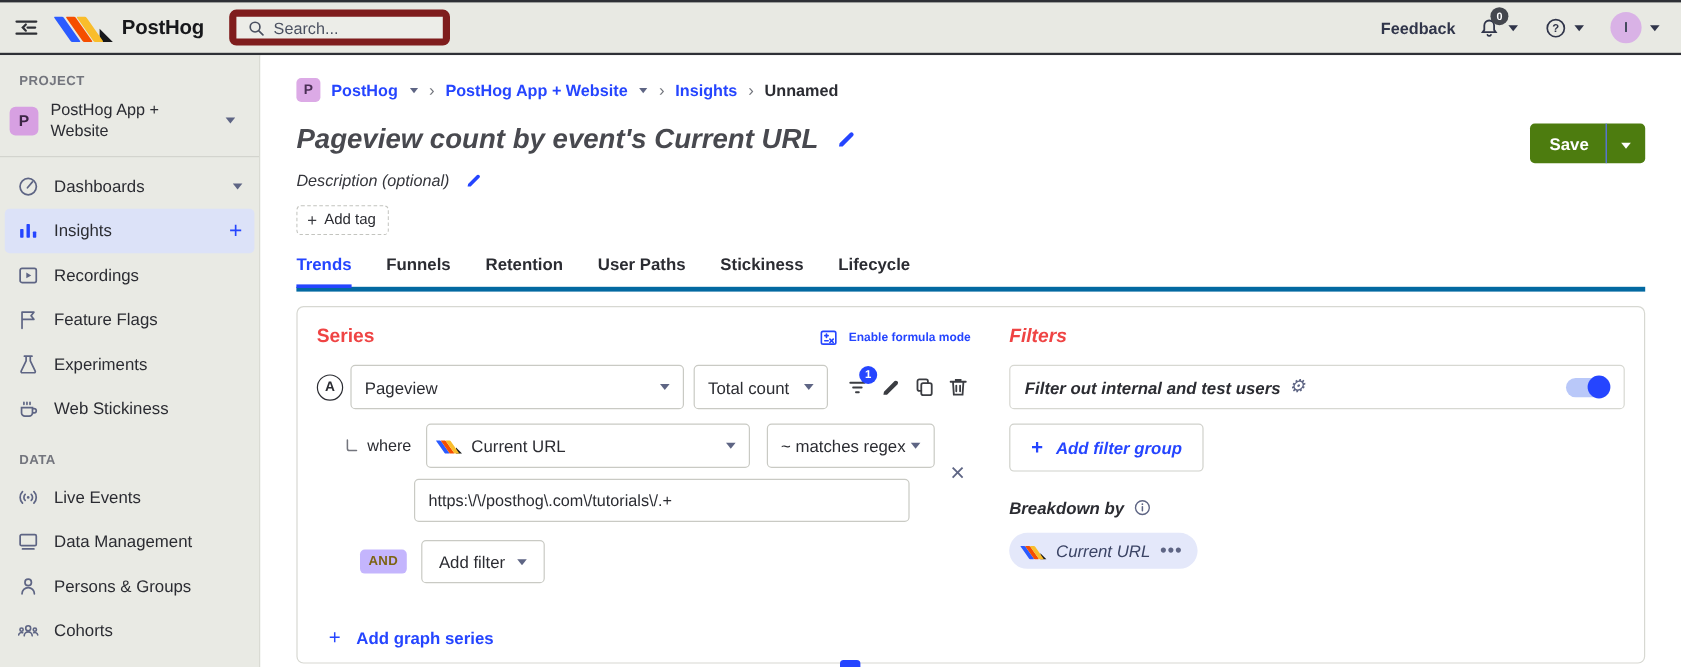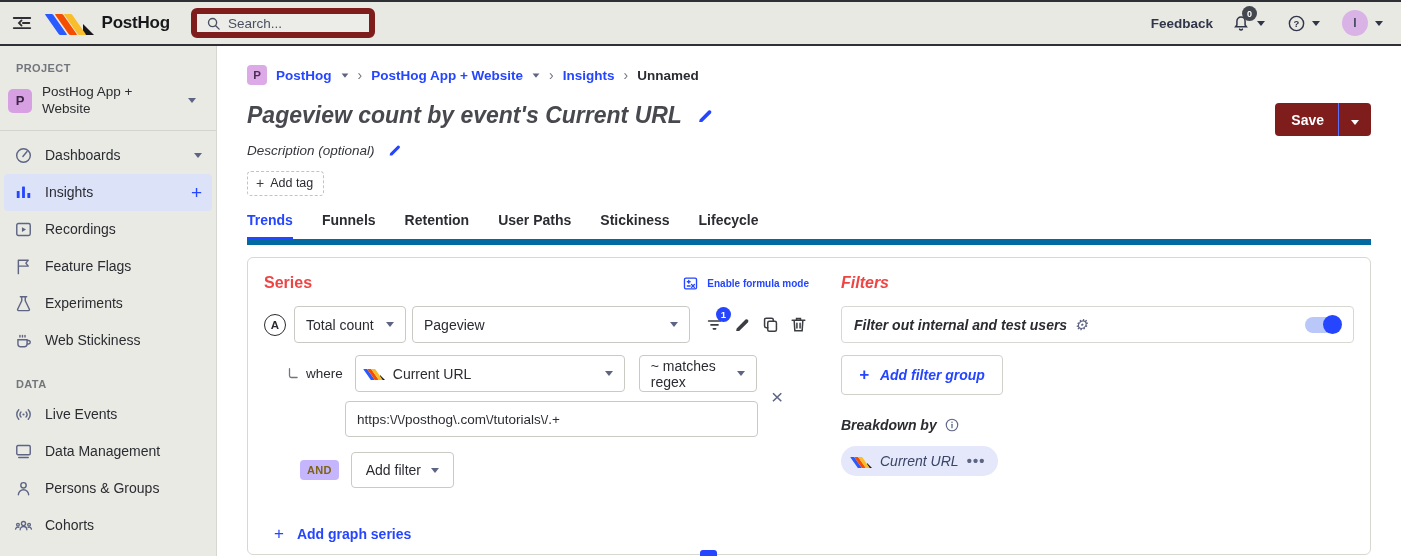--- a/index.html
+++ b/index.html
@@ -71,28 +71,28 @@
   .crumb-caret { transform:scale(0.85); }
 
   .title-row { margin-top:17px; display:flex; align-items:center; gap:14px; }
   .page-title { font-size:23px; font-weight:700; font-style:italic; color:#48494f; }
   .desc-row { margin-top:13px; display:flex; align-items:center; gap:12px; }
   .description { font-size:13.5px; font-style:italic; font-weight:500; color:#35363c; }
   .add-tag { margin-top:13px; display:inline-flex; align-items:center; gap:6px; padding:3px 10px 4px 8px;
     border:1px dashed #c3c4bf; border-radius:4px; font-size:12.5px; color:#2b2c32; cursor:pointer; background:#fff; }
   .add-tag .pl { font-size:14px; color:#3a3b41; }
 
-  .save-btn { position:absolute; top:57px; right:30px; height:33px; background:#7f1d1d; border-radius:4px;
+  .save-btn { position:absolute; top:57px; right:30px; height:33px; background:#4d7c0f; border-radius:4px;
     display:flex; align-items:center; color:#fff; cursor:pointer; }
   .save-main { padding:0 14px 0 16px; font-size:14px; font-weight:700; }
   .save-div { width:1px; height:33px; background:#5a73ff; }
   .save-caret { padding:0 12px; }
   .save-caret .caret { border-top-color:#fff; }
 
-  .tabs { margin-top:16px; display:flex; gap:29px; border-bottom:6px solid #0369a1; }
+  .tabs { margin-top:16px; display:flex; gap:29px; border-bottom:4px solid #0369a1; }
   .tab { font-size:14px; font-weight:600; color:#2b2c32; padding-bottom:9px; cursor:pointer;
     border-bottom:3px solid transparent; margin-bottom:-1px; }
   .tab.active { color:#2545ff; border-bottom-color:#2545ff; }
 
   
   .card { margin-top:12px; border:1px solid #d7d8d2; border-radius:6px; background:#fff;
     padding:16px; display:flex; gap:32px; height:298px; }
   .col-left { width:545px; flex:0 0 auto; }
   .col-right { flex:1;font-style:italic; }
   .panel-head { display:flex; align-items:center; justify-content:space-between; }
@@ -111,21 +111,21 @@
   .icon-btn { position:relative; cursor:pointer; width:20px; height:20px; display:flex; align-items:center; justify-content:center; }
   .filter-badge { position:absolute; top:-8px; right:-7px; width:15px; height:15px; border-radius:50%;
     background:#2545ff; color:#fff; font-size:9.5px; font-weight:700;
     display:flex; align-items:center; justify-content:center; }
 
   .where-block { display:flex; margin-top:12px; }
   .where-left { display:flex; flex-direction:column; gap:9px; }
   .where-row { display:flex; align-items:center; padding-left:22px; gap:6px; }
   .where-label { font-size:13.5px; color:#2b2c32; margin-right:6px; }
   .sel-prop { width:270px; gap:8px; }
-  .sel-op { width:118px; margin-left:8px; }
+  .sel-op { width:140px; margin-left:8px; }
   .mini-mark { display:flex; align-items:flex-end; height:13px; }
   .mini-mark .stripe { width:3.5px; height:11px; margin-right:0.5px; border-radius:0.5px; }
   .mini-mark .logo-tri { border-right-width:5px; border-bottom-width:5px; margin-left:1px; }
   .value-row { margin-left:81px; }
   .value-input { width:413px; height:36px; border:1px solid #c9cac4; border-radius:4px;
     font-size:13.5px; color:#2b2c32; padding:0 11px; font-family:"Liberation Sans",sans-serif; outline:none; }
   .close-x { align-self:center; margin-left:13px; font-size:21px; color:#5e6584; cursor:pointer; line-height:1; }
 
   .and-row { margin-top:15px; display:flex; align-items:center; padding-left:36px; gap:12px; }
   .and-badge { background:#c4b5fd; color:#7d6414; font-size:11px; font-weight:700; letter-spacing:0.3px;
@@ -372,26 +372,26 @@
           <svg width="17" height="17" viewBox="0 0 24 24" fill="none" stroke="#2545ff" stroke-width="1.9" stroke-linecap="round">
             <rect x="3.5" y="4.5" width="17" height="15" rx="2"></rect>
               <path d="M7.5 9.5h4M9.5 7.5v4M7.5 15.5h4M13.5 13.5l4 4M17.5 13.5l-4 4"></path>
           </svg>
           <span>Enable formula mode</span>
         </span>
       </div>
 
       <div class="series-row">
         <span class="series-badge">A</span>
+        <div class="select sel-event">
+          <span>Pageview</span>
+          <span class="caret"></span>
+        </div>
         <div class="select sel-agg">
           <span>Total count</span>
-          <span class="caret"></span>
-        </div>
-        <div class="select sel-event">
-          <span>Pageview</span>
           <span class="caret"></span>
         </div>
         <div class="row-icons">
           <span class="icon-btn">
             <svg width="19" height="19" viewBox="0 0 24 24" fill="none" stroke="#3b3d42" stroke-width="2" stroke-linecap="round">
               <path d="M4.5 7.5h15M7.5 12.5h9M10.5 17.5h3"></path>
             </svg>
             <span class="filter-badge">1</span>
           </span>
           <span class="icon-btn">

